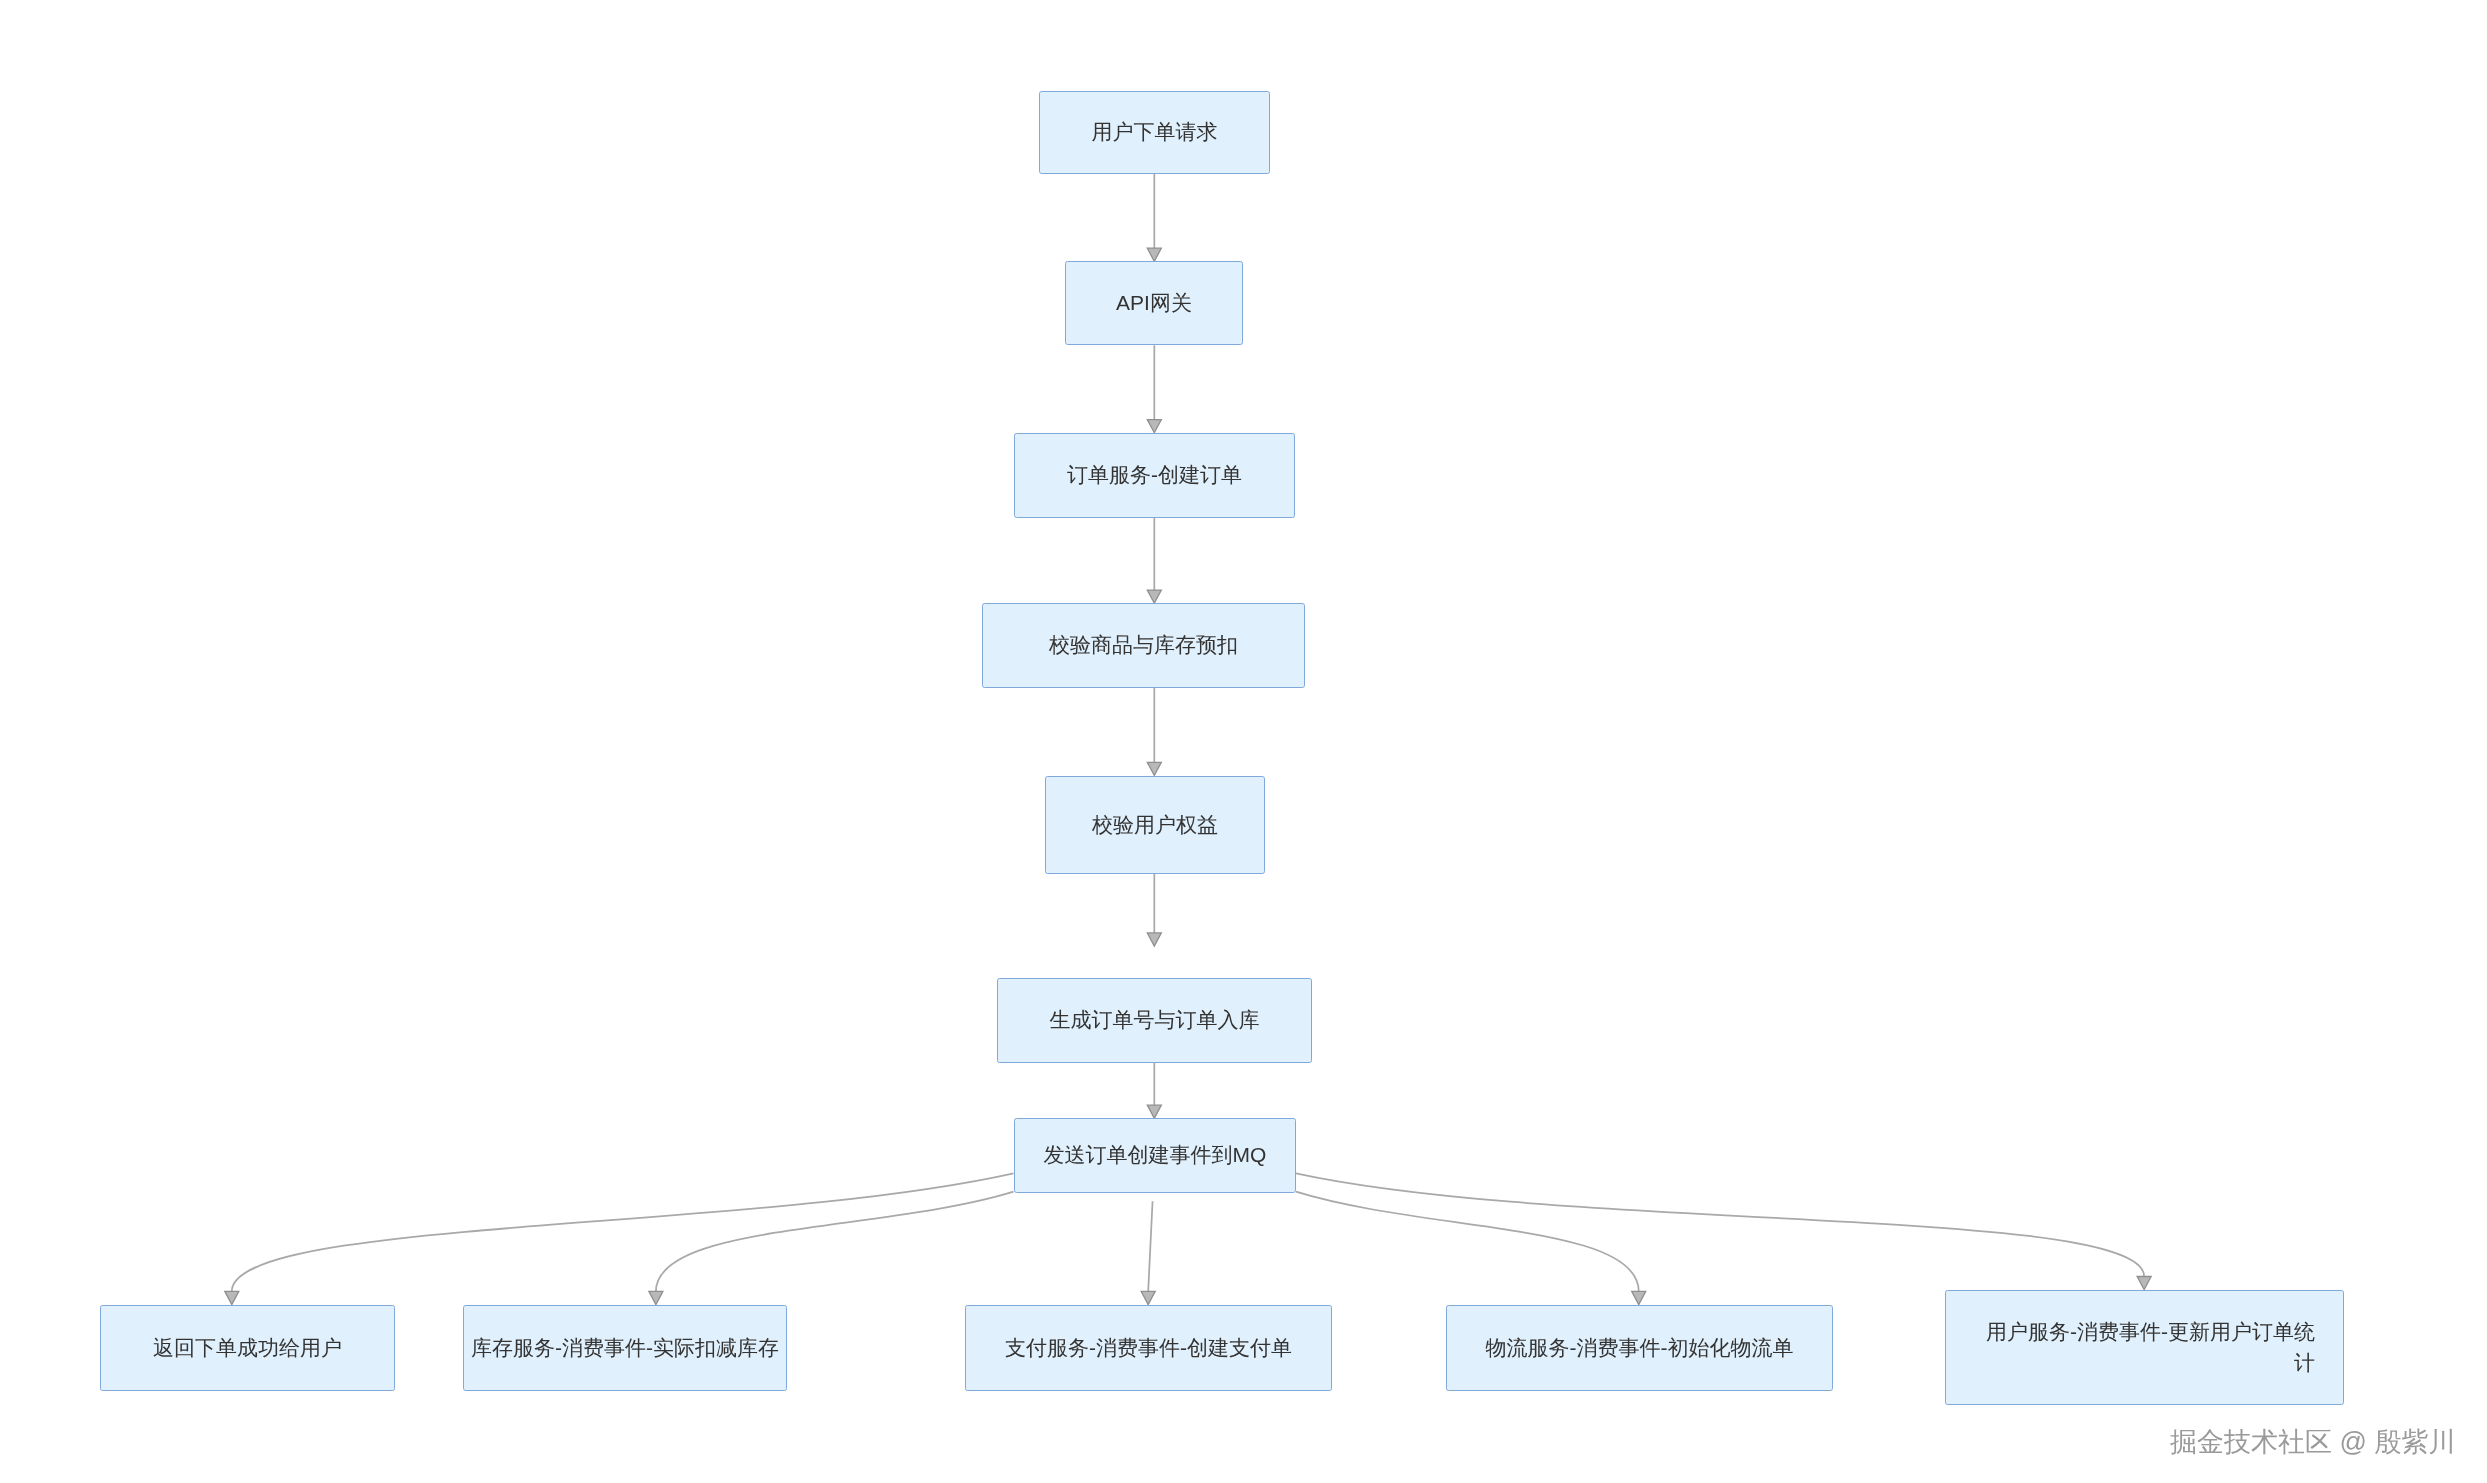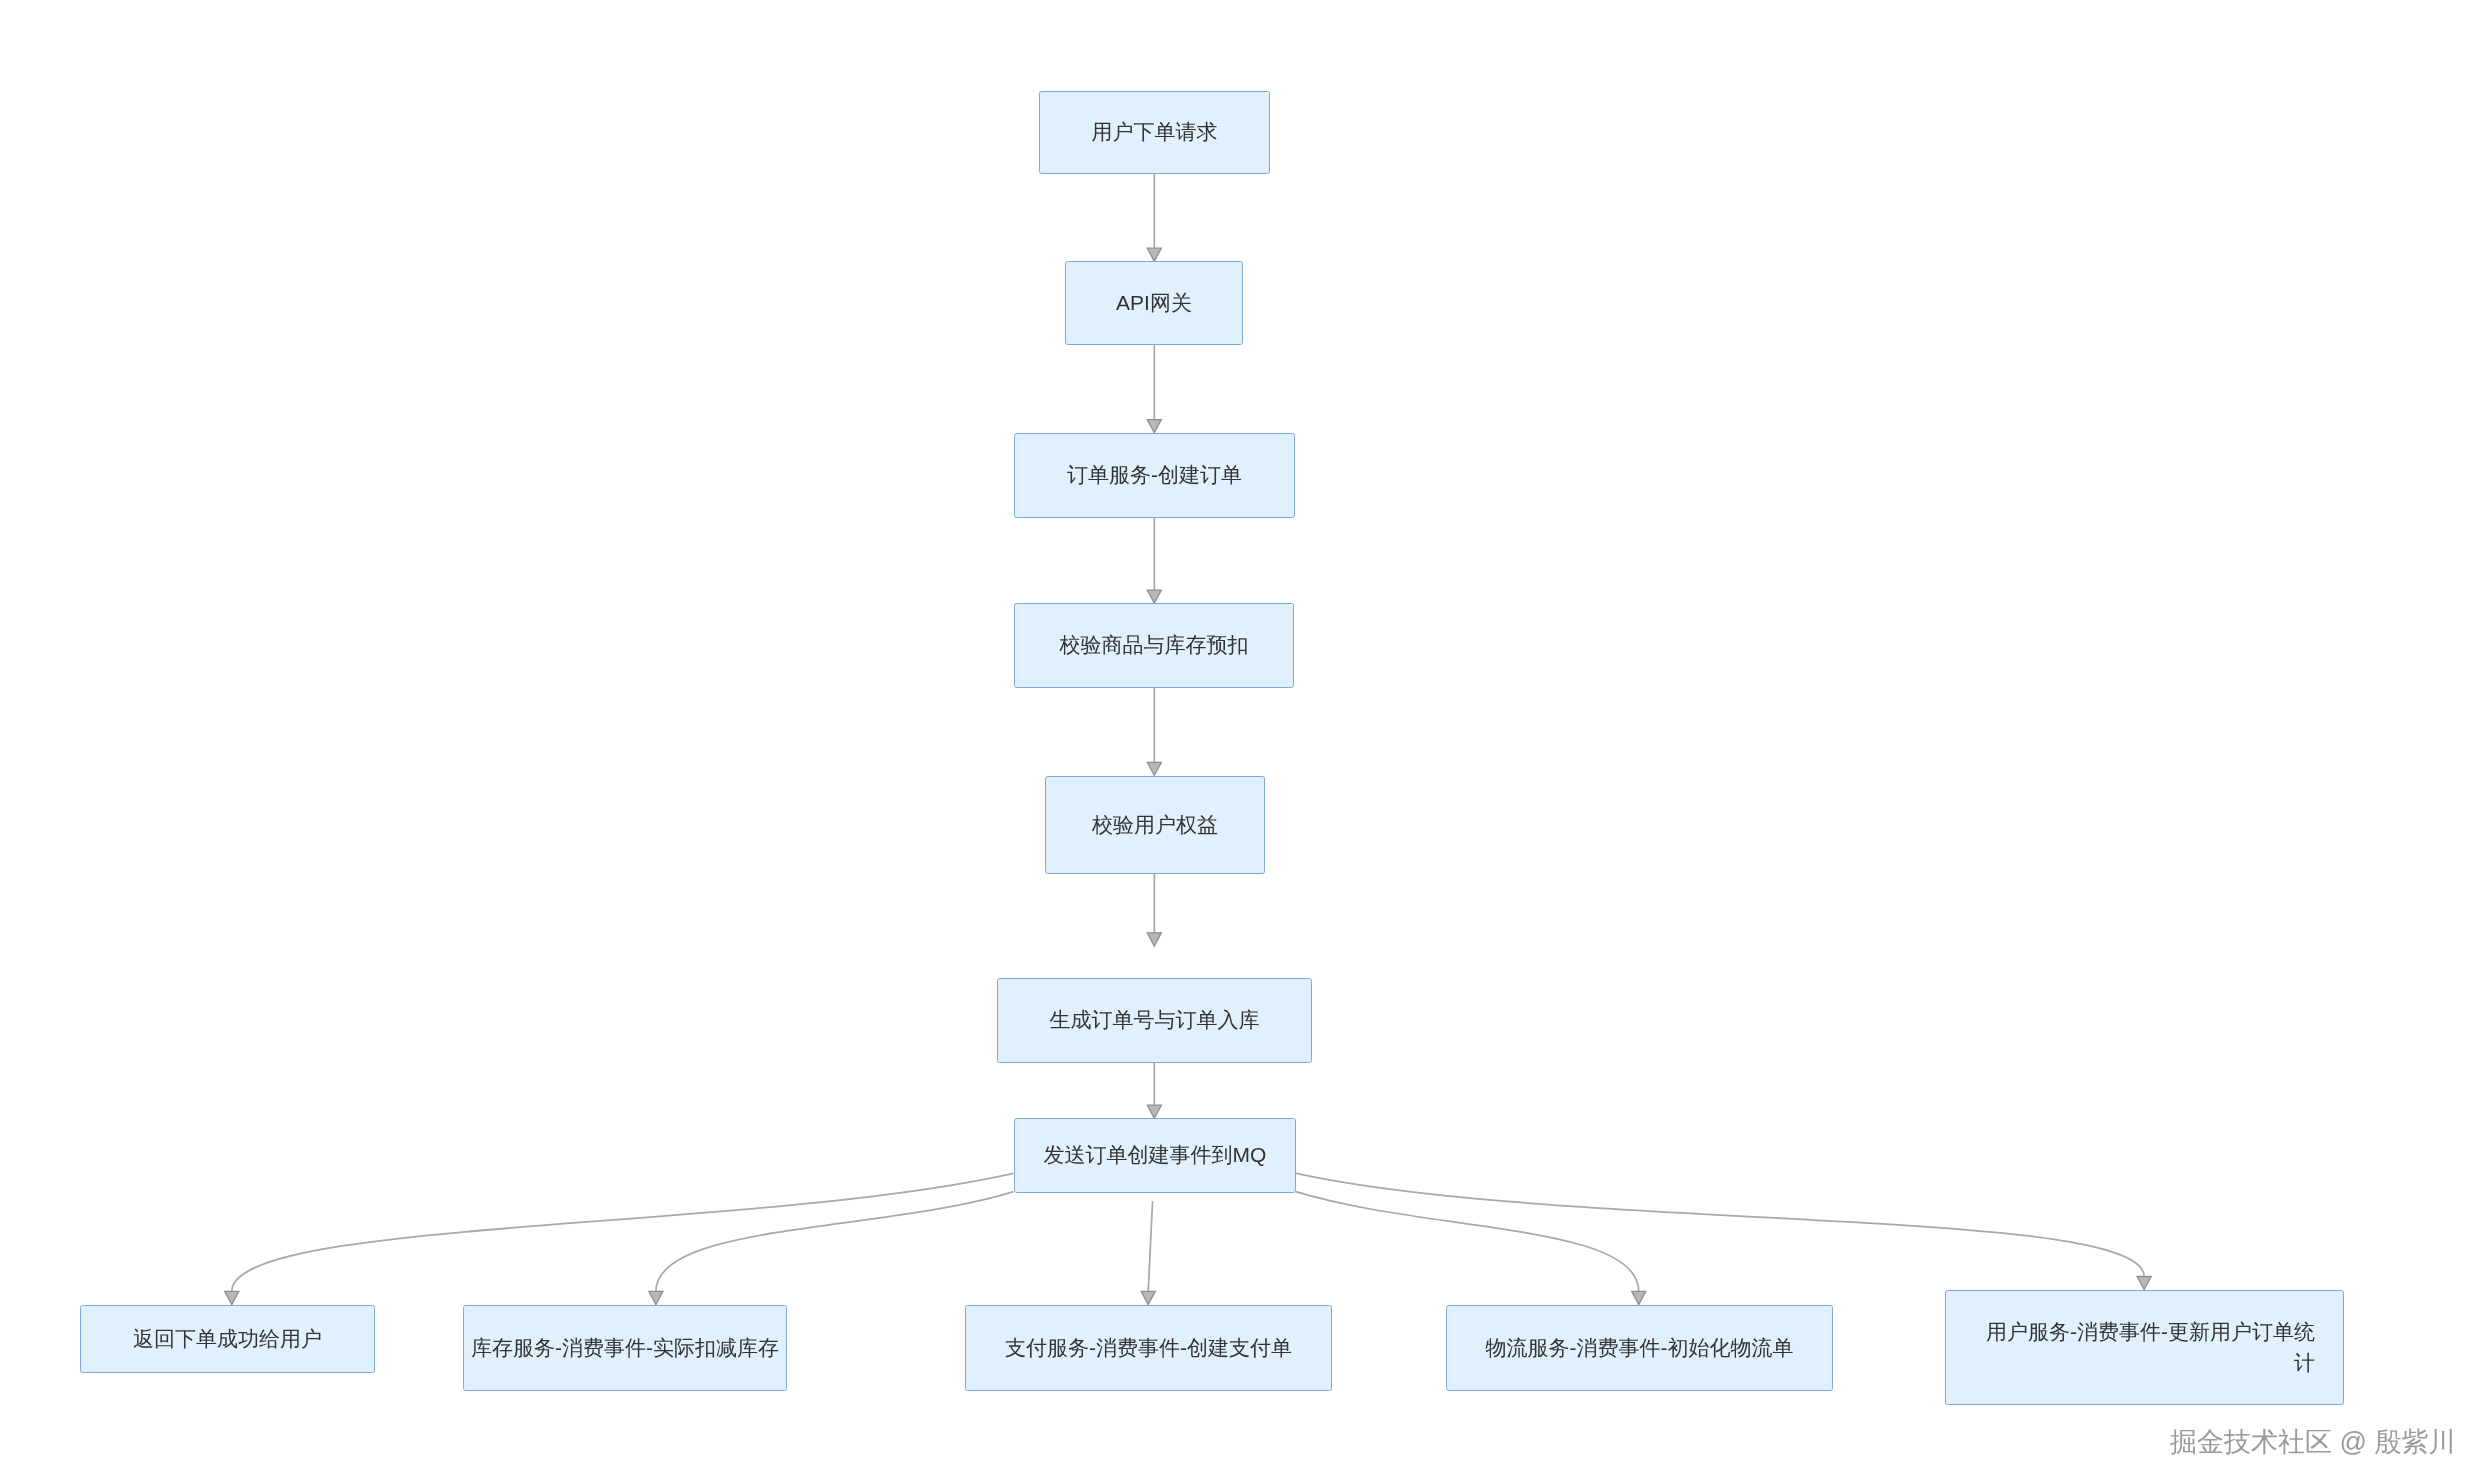--- a/index.html
+++ b/index.html
@@ -84,37 +84,37 @@
   </div>
 
   <div class="node" style="left:1065px;top:255px;width:178px;height:84px">
     <span class="node-label">API网关</span>
   </div>
 
   <div class="node" style="left:1014px;top:427px;width:281px;height:85px">
     <span class="node-label">订单服务-创建订单</span>
   </div>
 
-  <div class="node" style="left:1014px;top:597px;width:280px;height:85px">
+  <div class="node" style="left:982px;top:597px;width:323px;height:85px">
     <span class="node-label">校验商品与库存预扣</span>
   </div>
 
   <div class="node" style="left:1045px;top:770px;width:220px;height:98px">
     <span class="node-label">校验用户权益</span>
   </div>
 
   <div class="node" style="left:997px;top:972px;width:315px;height:85px">
     <span class="node-label">生成订单号与订单入库</span>
   </div>
 
   <div class="node" style="left:1014px;top:1112px;width:282px;height:75px">
     <span class="node-label">发送订单创建事件到MQ</span>
   </div>
 
-  <div class="node" style="left:80px;top:1299px;width:295px;height:68px">
+  <div class="node" style="left:100px;top:1299px;width:295px;height:86px">
     <span class="node-label">返回下单成功给用户</span>
   </div>
 
   <div class="node" style="left:463px;top:1299px;width:324px;height:86px">
     <span class="node-label">库存服务-消费事件-实际扣减库存</span>
   </div>
 
   <div class="node" style="left:965px;top:1299px;width:367px;height:86px">
     <span class="node-label">支付服务-消费事件-创建支付单</span>
   </div>

